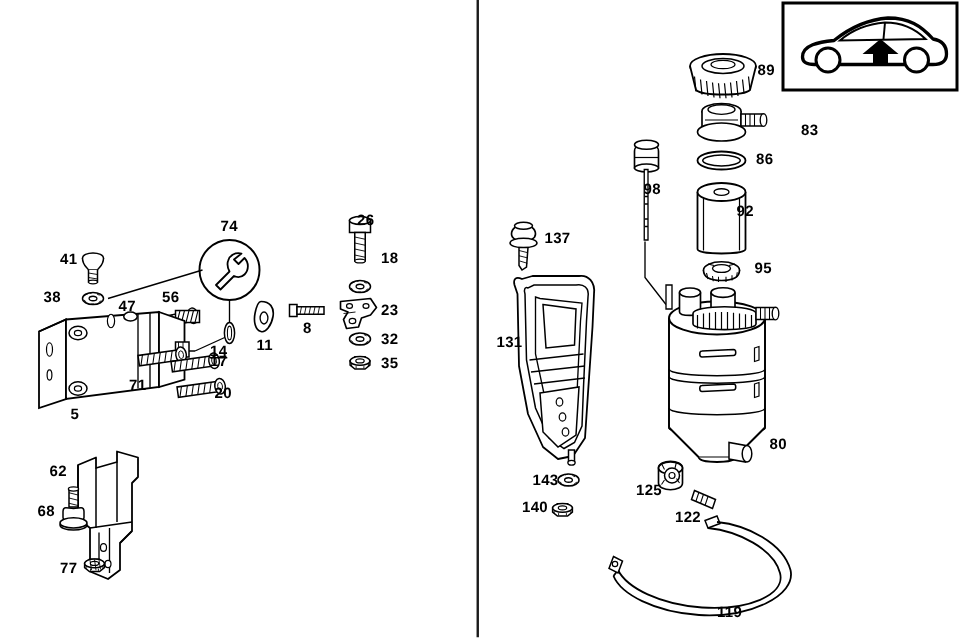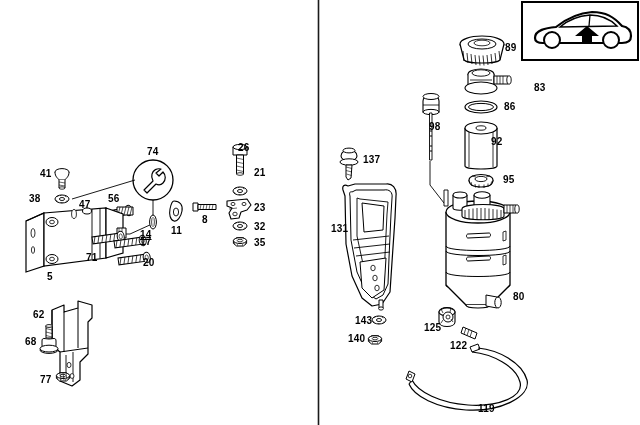--- a/index.html
+++ b/index.html
@@ -367,21 +367,21 @@
   <div class="lbl" style="left:79px;  top:200px;">47</div>
   <div class="lbl" style="left:108px; top:194px;">56</div>
   <div class="lbl" style="left:47px;  top:272px;">5</div>
   <div class="lbl" style="left:86px;  top:253px;text-align:right;">71</div>
   <div class="lbl" style="left:140px; top:230px;text-decoration:underline;">14</div>
   <div class="lbl" style="left:171px; top:226px;">11</div>
   <div class="lbl" style="left:202px; top:215px;">8</div>
   <div class="lbl" style="left:140px; top:237px;">17</div>
   <div class="lbl" style="left:143px; top:258px;">20</div>
   <div class="lbl" style="left:238px; top:143px;">26</div>
-  <div class="lbl" style="left:254px; top:168px;">21</div>
+  <div class="lbl" style="left:254px; top:168px;">18</div>
   <div class="lbl" style="left:254px; top:203px;">23</div>
   <div class="lbl" style="left:254px; top:222px;">32</div>
   <div class="lbl" style="left:254px; top:238px;">35</div>
   <div class="lbl" style="left:33px;  top:310px;">62</div>
   <div class="lbl" style="left:25px;  top:337px;">68</div>
   <div class="lbl" style="left:40px;  top:375px;">77</div>
   <div class="lbl" style="left:363px; top:155px;">137</div>
   <div class="lbl" style="left:331px; top:224px;">131</div>
   <div class="lbl" style="left:355px; top:316px;">143</div>
   <div class="lbl" style="left:348px; top:334px;">140</div>

